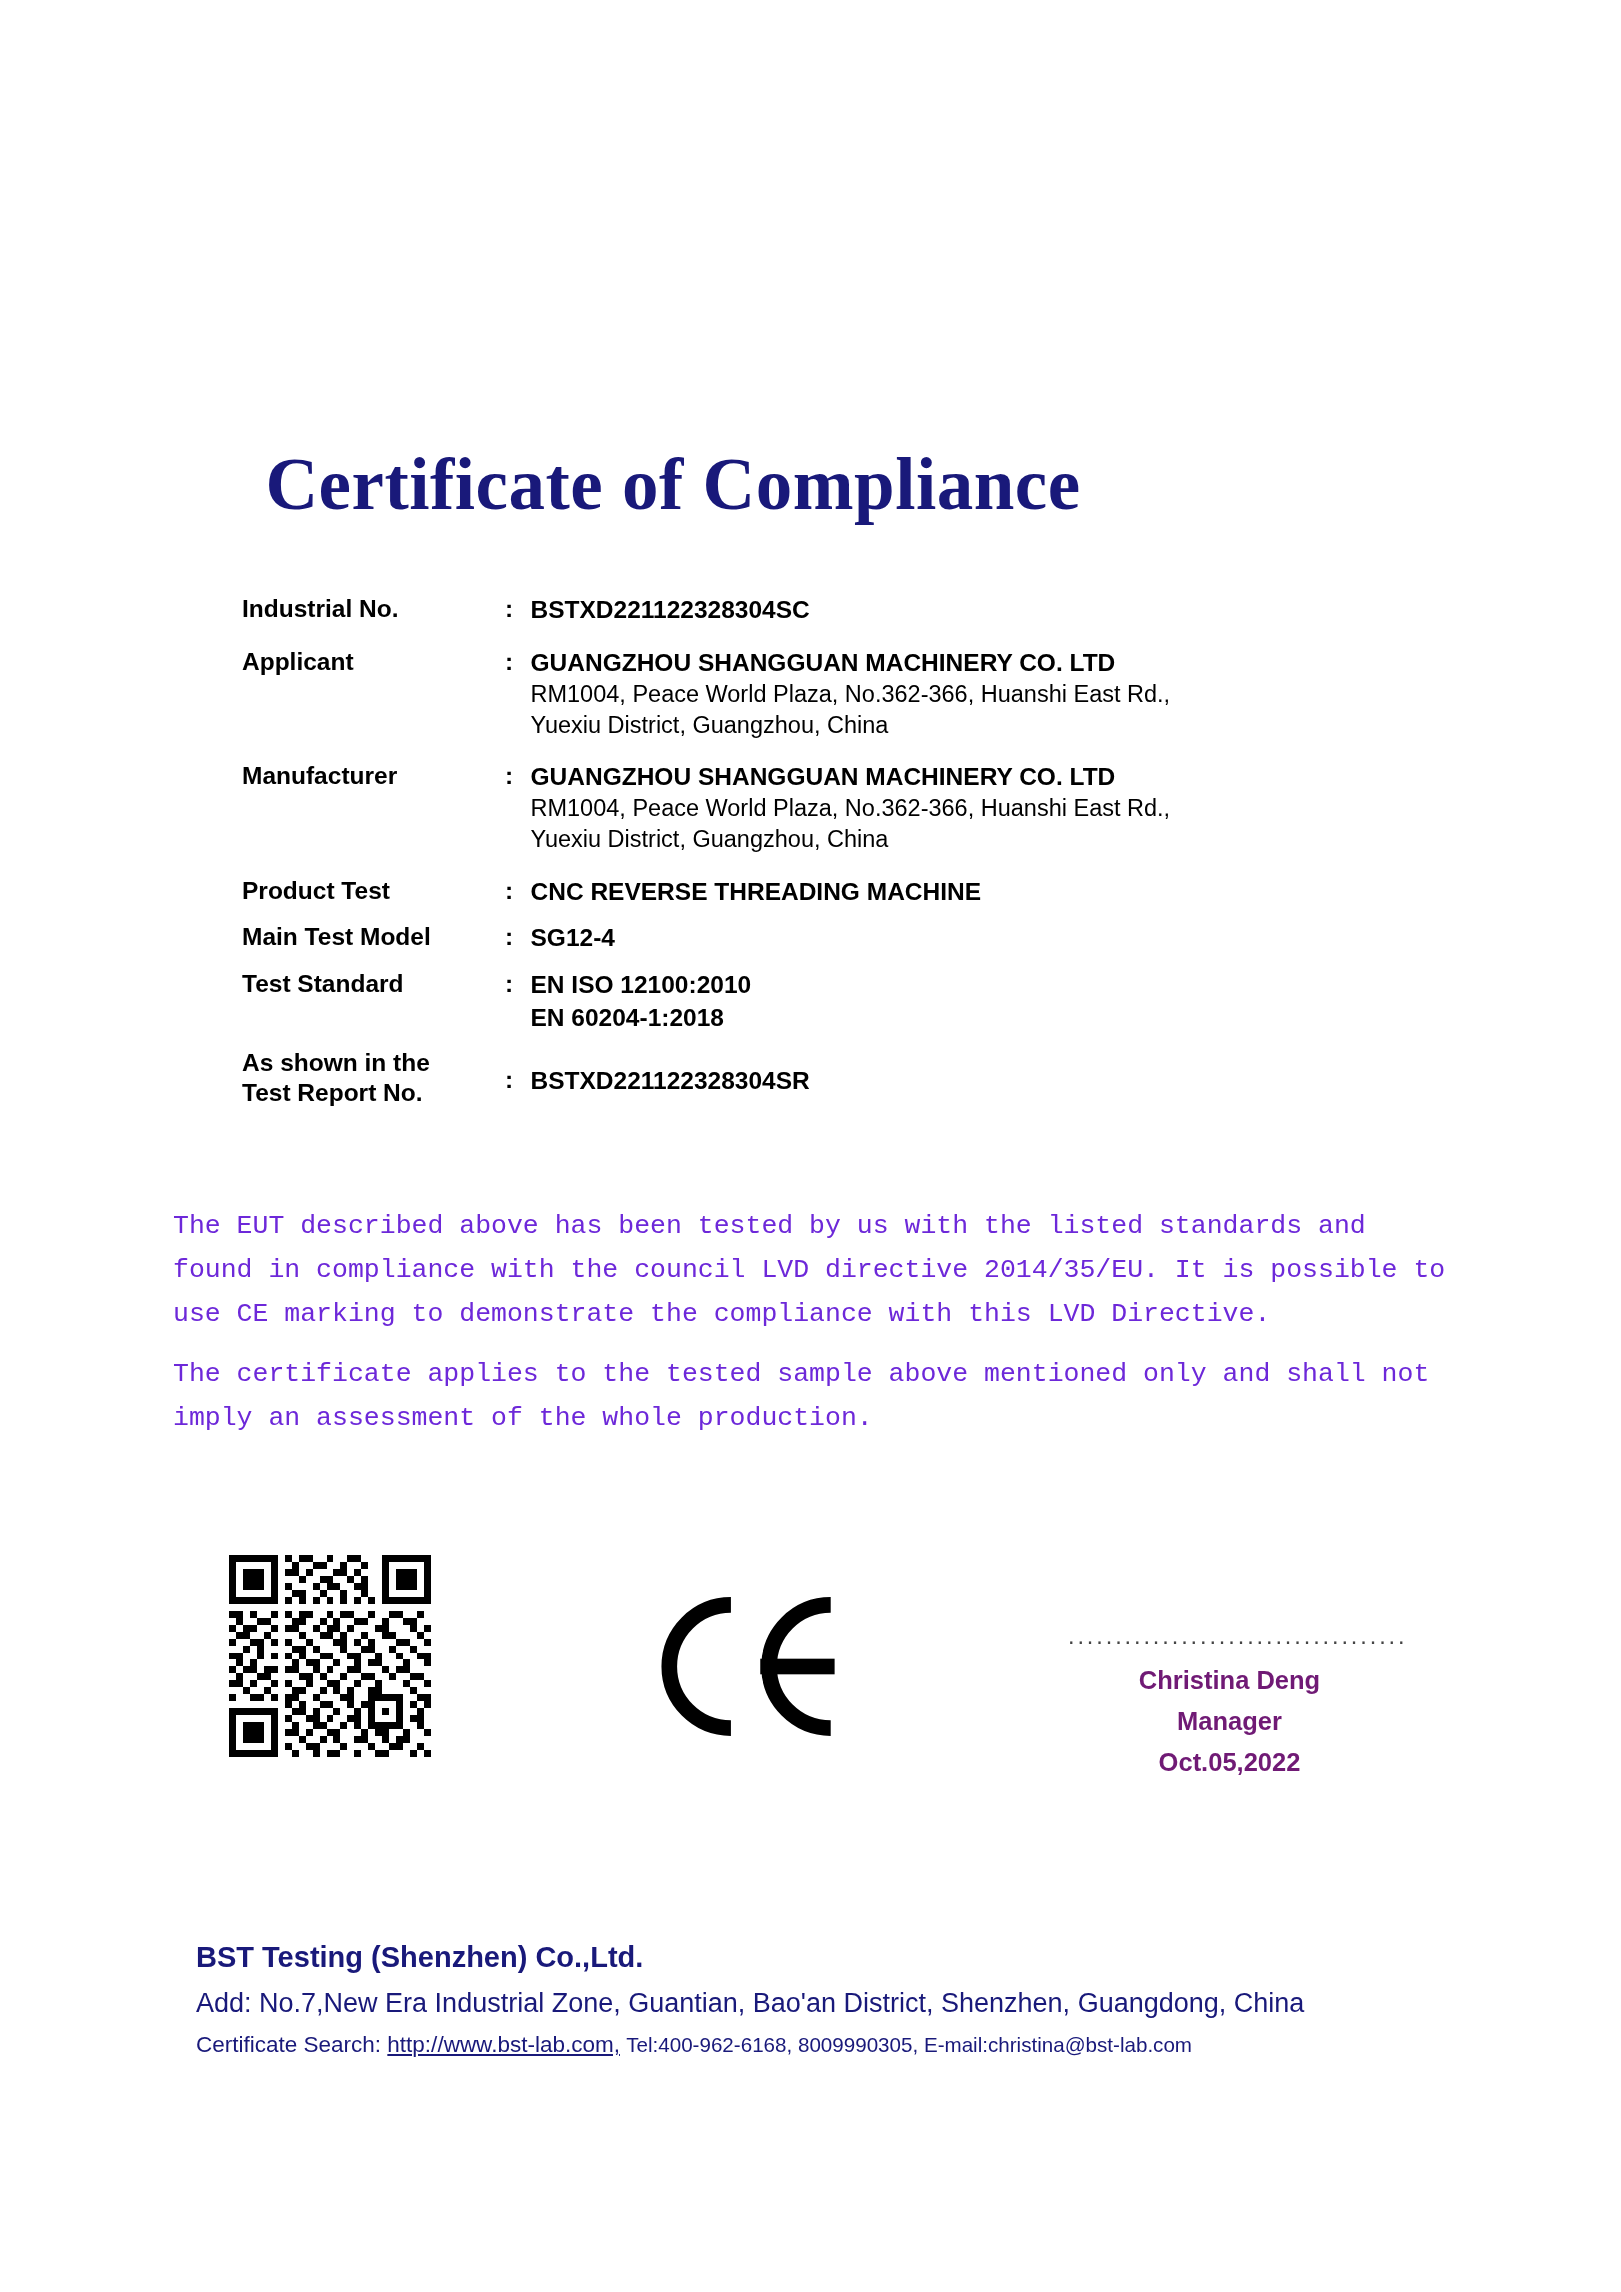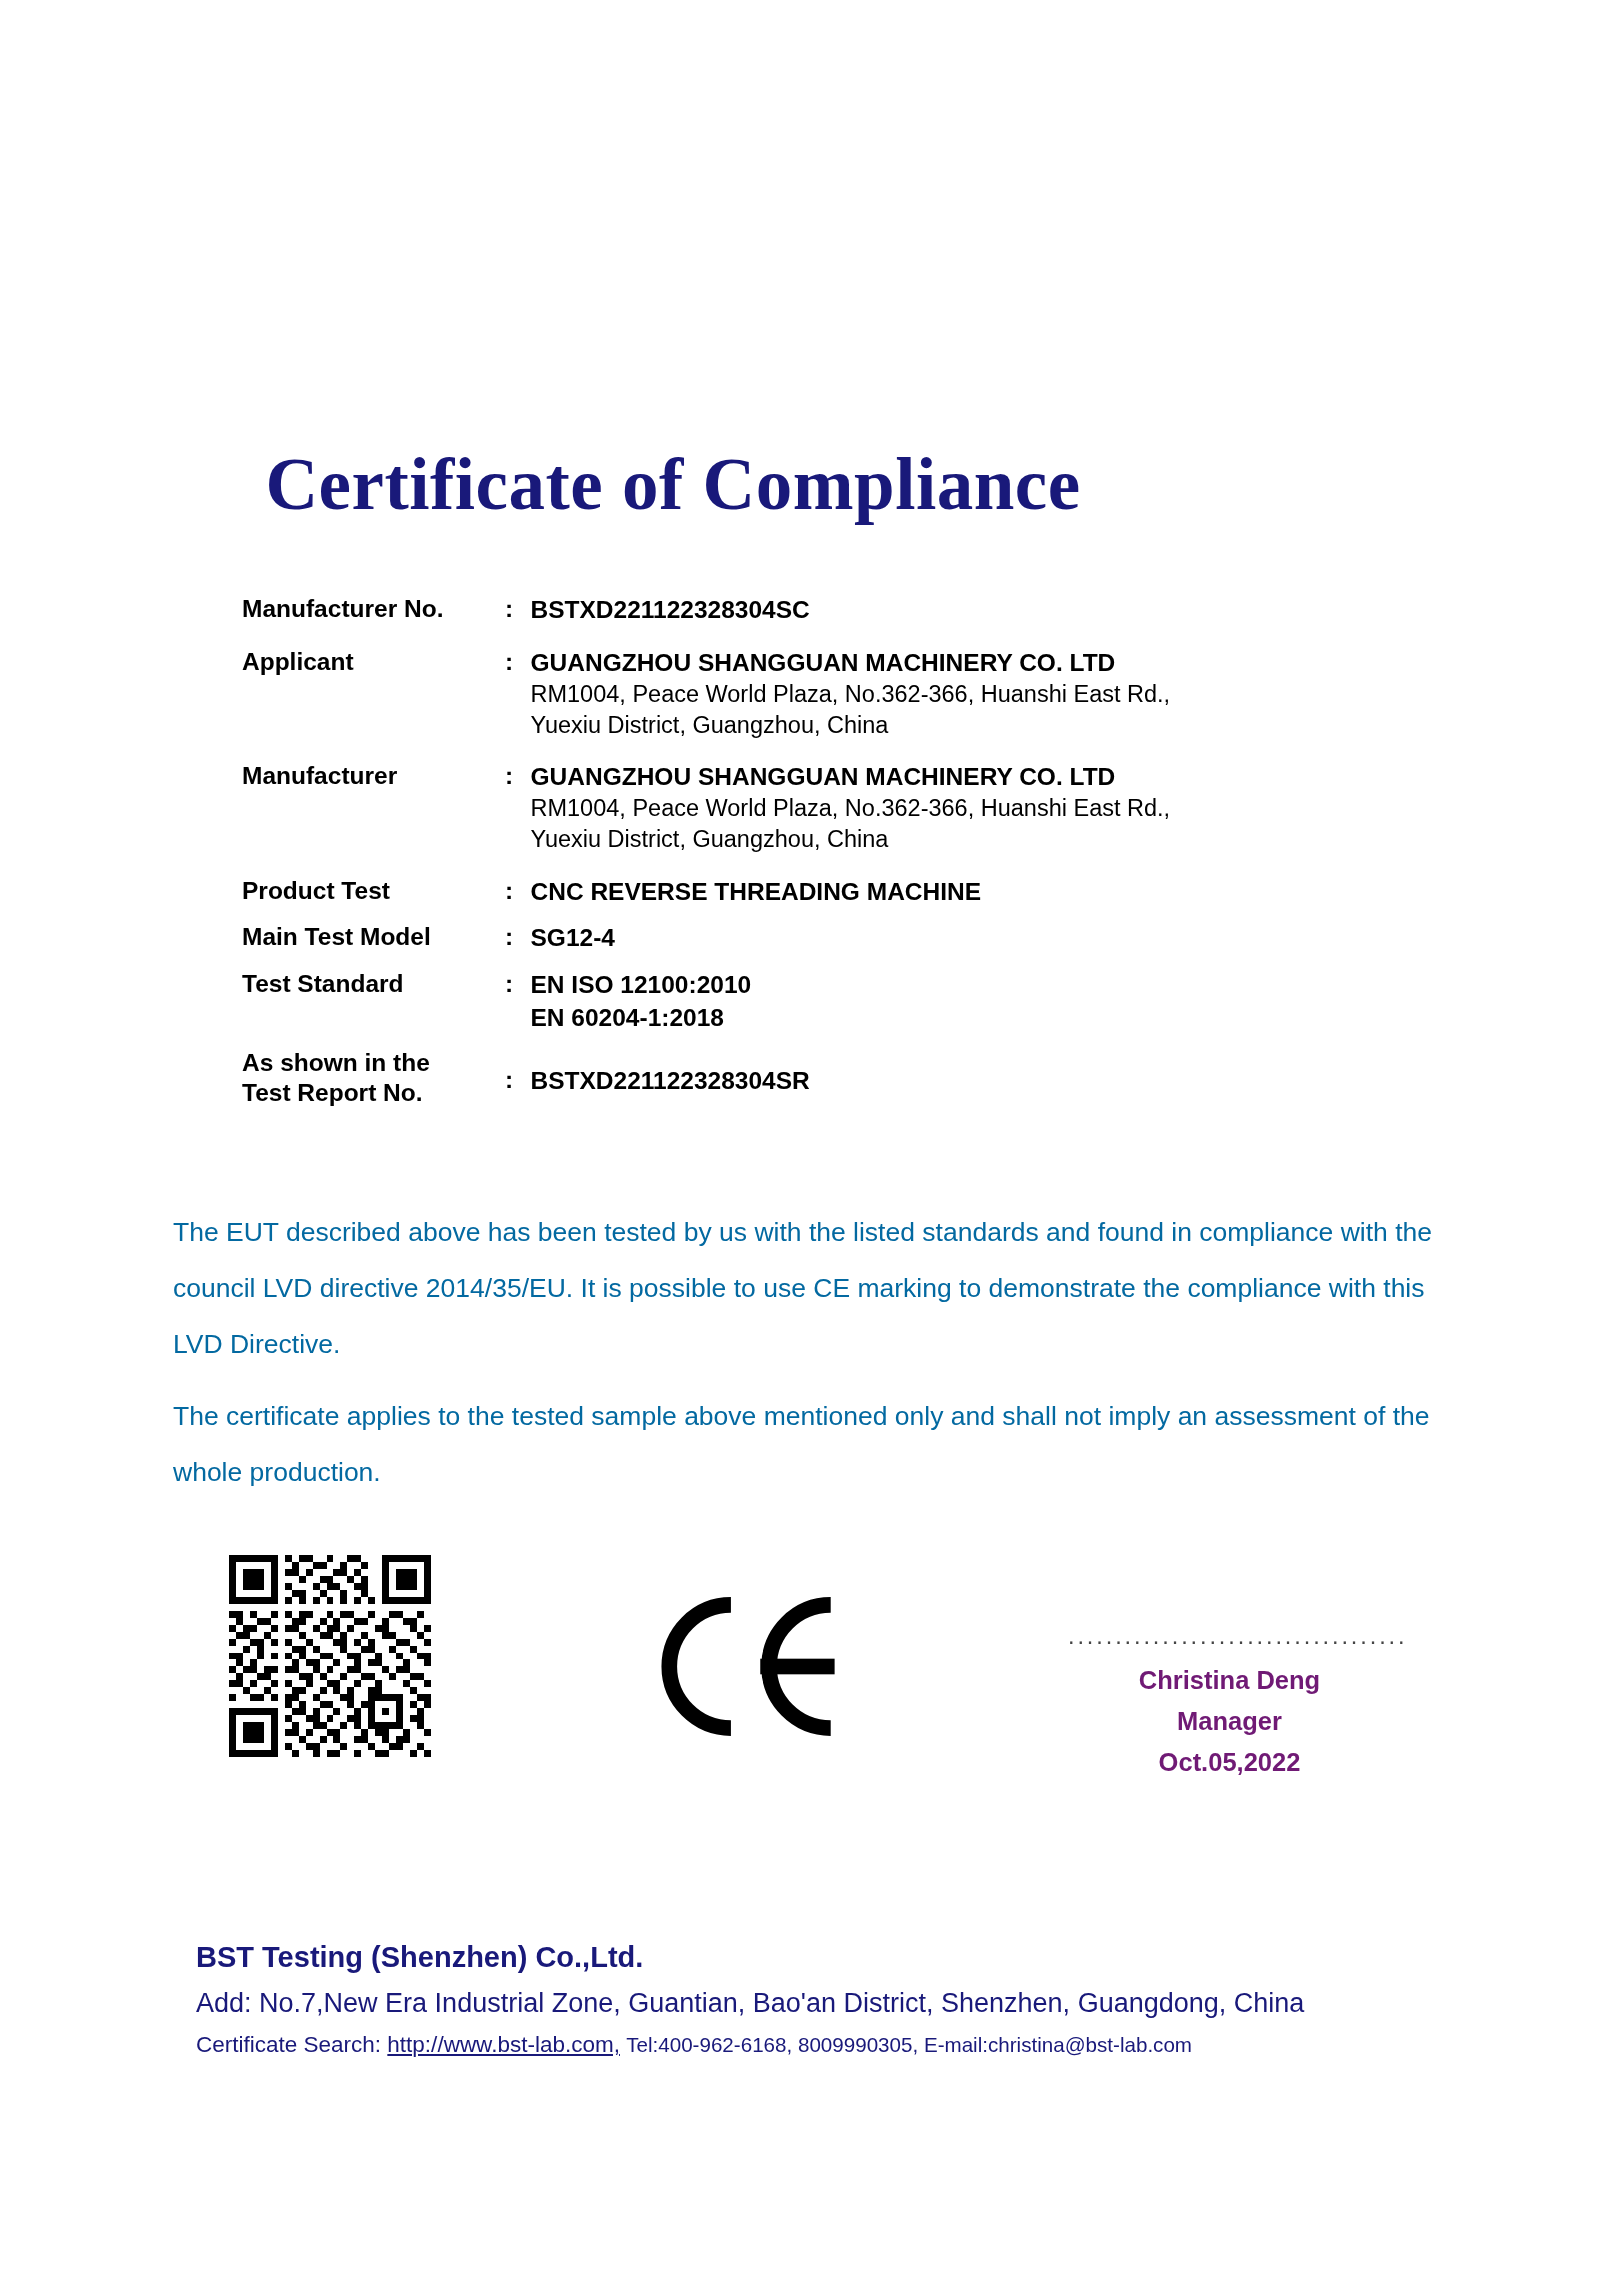--- a/index.html
+++ b/index.html
@@ -94,22 +94,23 @@
   
   .paragraphs {
     position: absolute;
     left: 173px;
     top: 1204px;
     width: 1274px;
   }
   .paragraphs p {
     margin: 0;
     font-size: 26.5px;
-    line-height: 56px;
-    color: #0369a1;
+    line-height: 44px;
+    color: #6d28d9;
+    font-family: Liberation Mono, monospace;
   }
   .paragraphs p + p { margin-top: 16px; }
 
   
   .qr {
     position: absolute;
     left: 229px;
     top: 1555px;
     width: 202px;
     height: 202px;
@@ -177,21 +178,21 @@
 </head>
 <body>
 
 <div class="page">
 
   <div class="title">Certificate of Compliance</div>
 
   <div class="info-table">
 
     <div class="info-row">
-      <div class="info-label">Manufacturer No.</div>
+      <div class="info-label">Industrial No.</div>
       <div class="info-colon">:</div>
       <div class="info-value">
         <span class="v-bold">BSTXD221122328304SC</span>
       </div>
     </div>
 
     <div class="info-row">
       <div class="info-label">Applicant</div>
       <div class="info-colon">:</div>
       <div class="info-value">

